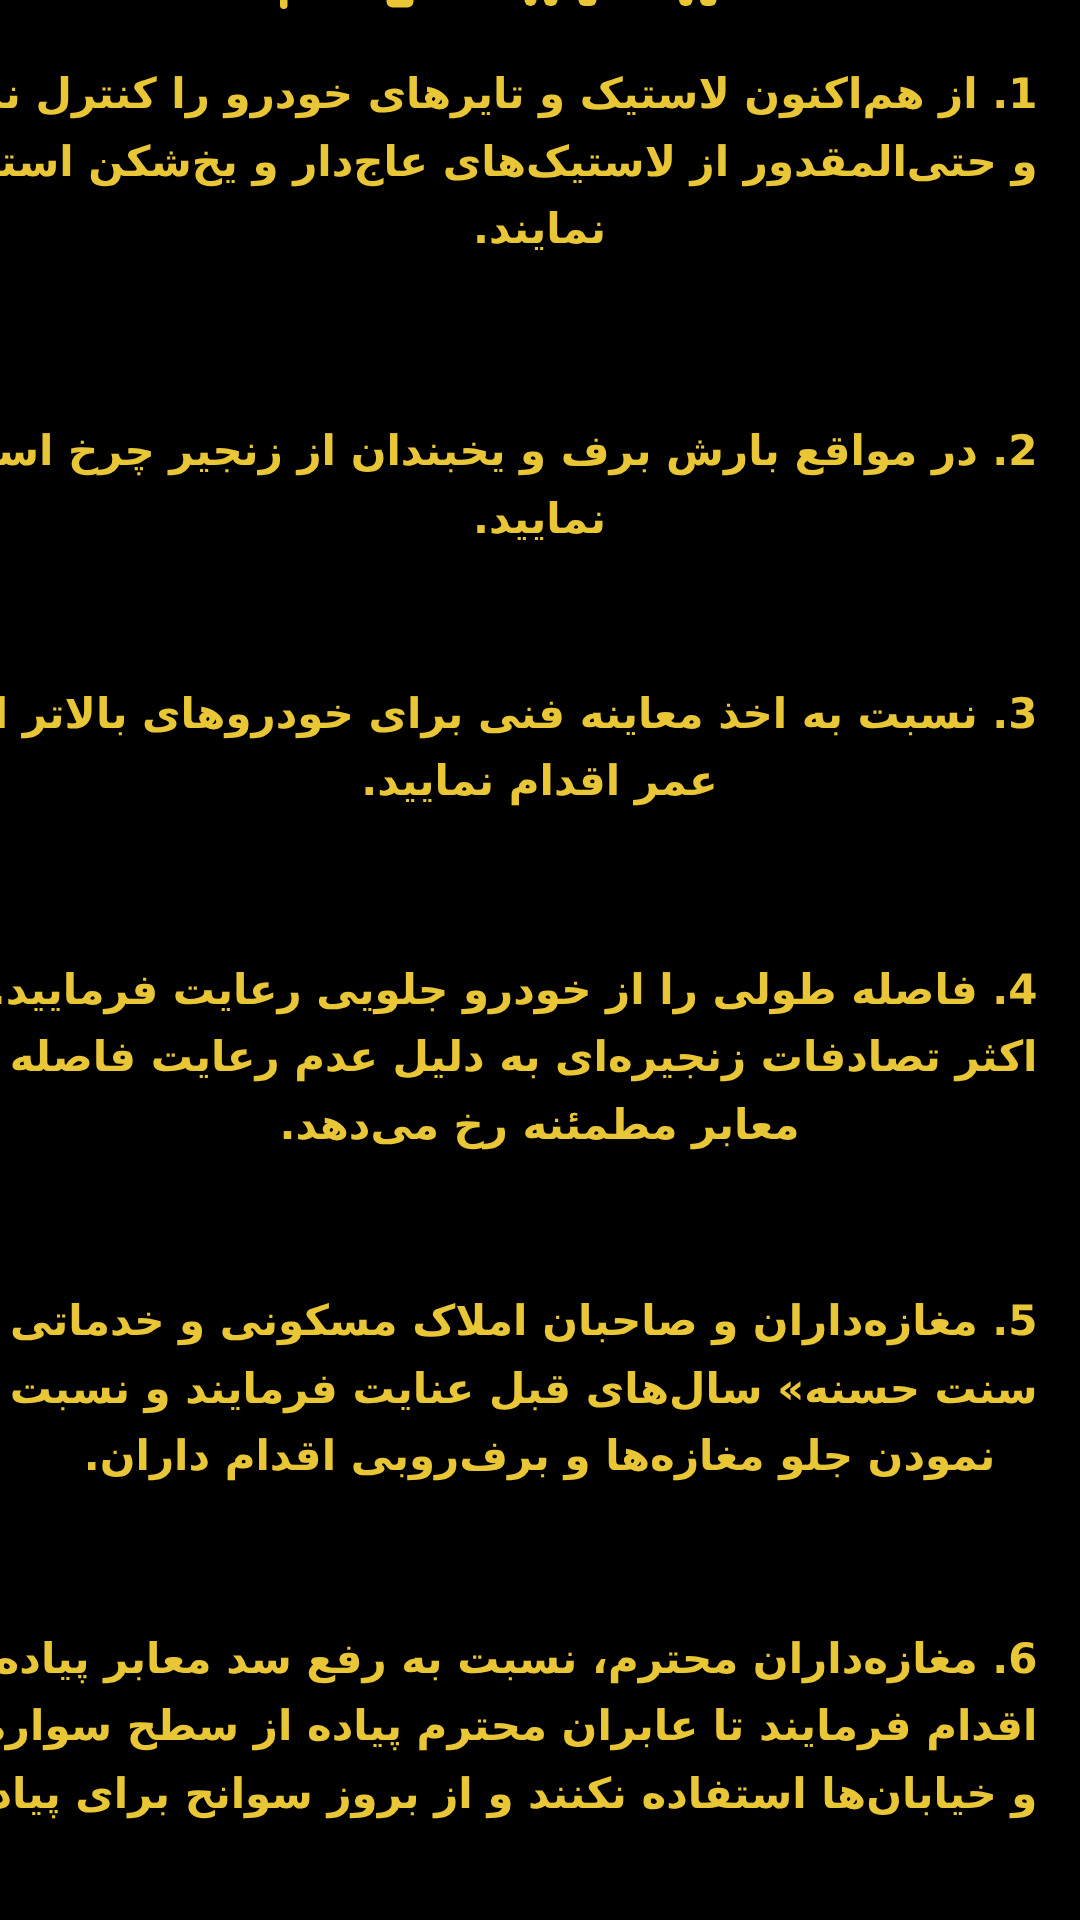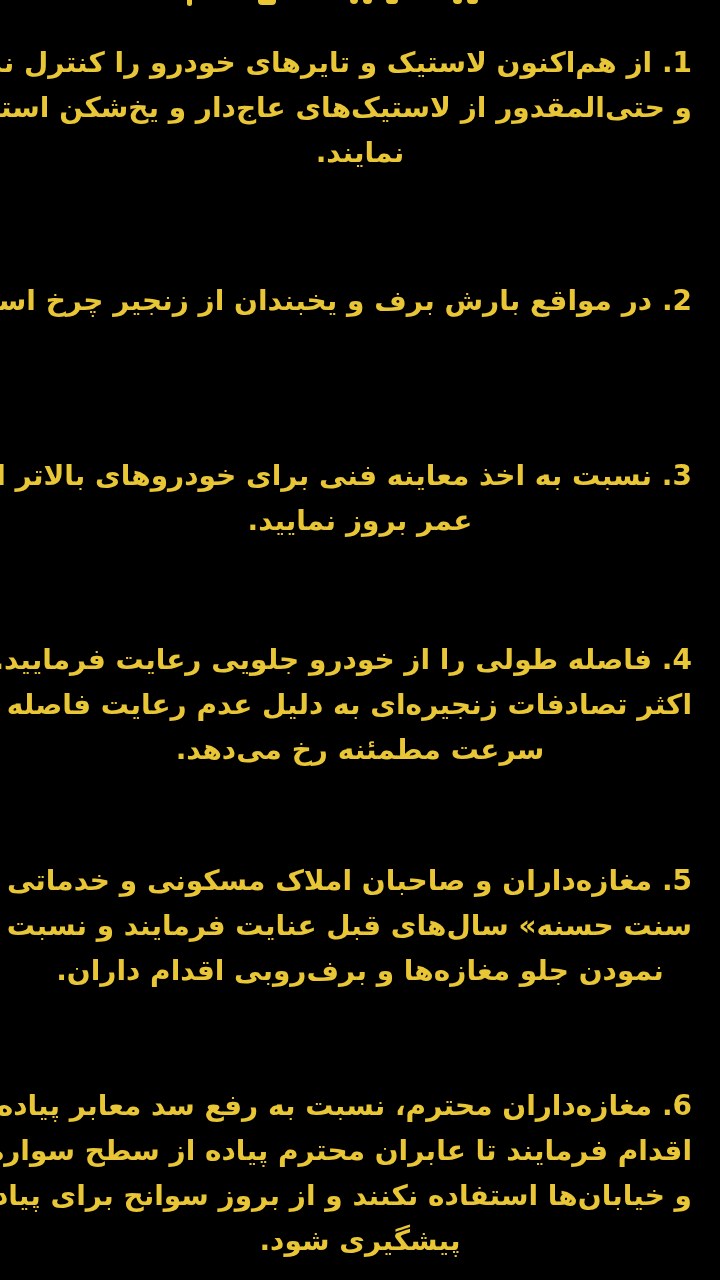--- a/index.html
+++ b/index.html
@@ -62,39 +62,39 @@
   </div>
 
   <section class="tip tip-1">
     <div class="line">1. از هم‌اکنون لاستیک و تایرهای خودرو را کنترل نمایید</div>
     <div class="line">و حتی‌المقدور از لاستیک‌های عاج‌دار و یخ‌شکن استفاده</div>
     <div class="line">نمایند.</div>
   </section>
 
   <section class="tip tip-2">
     <div class="line">2. در مواقع بارش برف و یخبندان از زنجیر چرخ استفاده</div>
+    <div class="line">نمایید.</div>
   </section>
 
   <section class="tip tip-3">
     <div class="line">3. نسبت به اخذ معاینه فنی برای خودروهای بالاتر از 4 سال</div>
-    <div class="line">عمر بروز نمایید.</div>
+    <div class="line">عمر اقدام نمایید.</div>
   </section>
 
   <section class="tip tip-4">
     <div class="line">4. فاصله طولی را از خودرو جلویی رعایت فرمایید. امروزه</div>
     <div class="line">اکثر تصادفات زنجیره‌ای به دلیل عدم رعایت فاصله طولی و</div>
-    <div class="line">سرعت مطمئنه رخ می‌دهد.</div>
+    <div class="line">معابر مطمئنه رخ می‌دهد.</div>
   </section>
 
   <section class="tip tip-5">
     <div class="line">5. مغازه‌داران و صاحبان املاک مسکونی و خدماتی «به</div>
     <div class="line">سنت حسنه» سال‌های قبل عنایت فرمایند و نسبت به پارو</div>
     <div class="line">نمودن جلو مغازه‌ها و برف‌روبی اقدام داران.</div>
   </section>
 
   <section class="tip tip-6">
     <div class="line">6. مغازه‌داران محترم، نسبت به رفع سد معابر پیاده‌روها</div>
     <div class="line">اقدام فرمایند تا عابران محترم پیاده از سطح سواره‌روها</div>
     <div class="line">و خیابان‌ها استفاده نکنند و از بروز سوانح برای پیاده‌ها</div>
-    <div class="line">پیشگیری شود.</div>
   </section>
 
 </div>
 
 </body></html>

